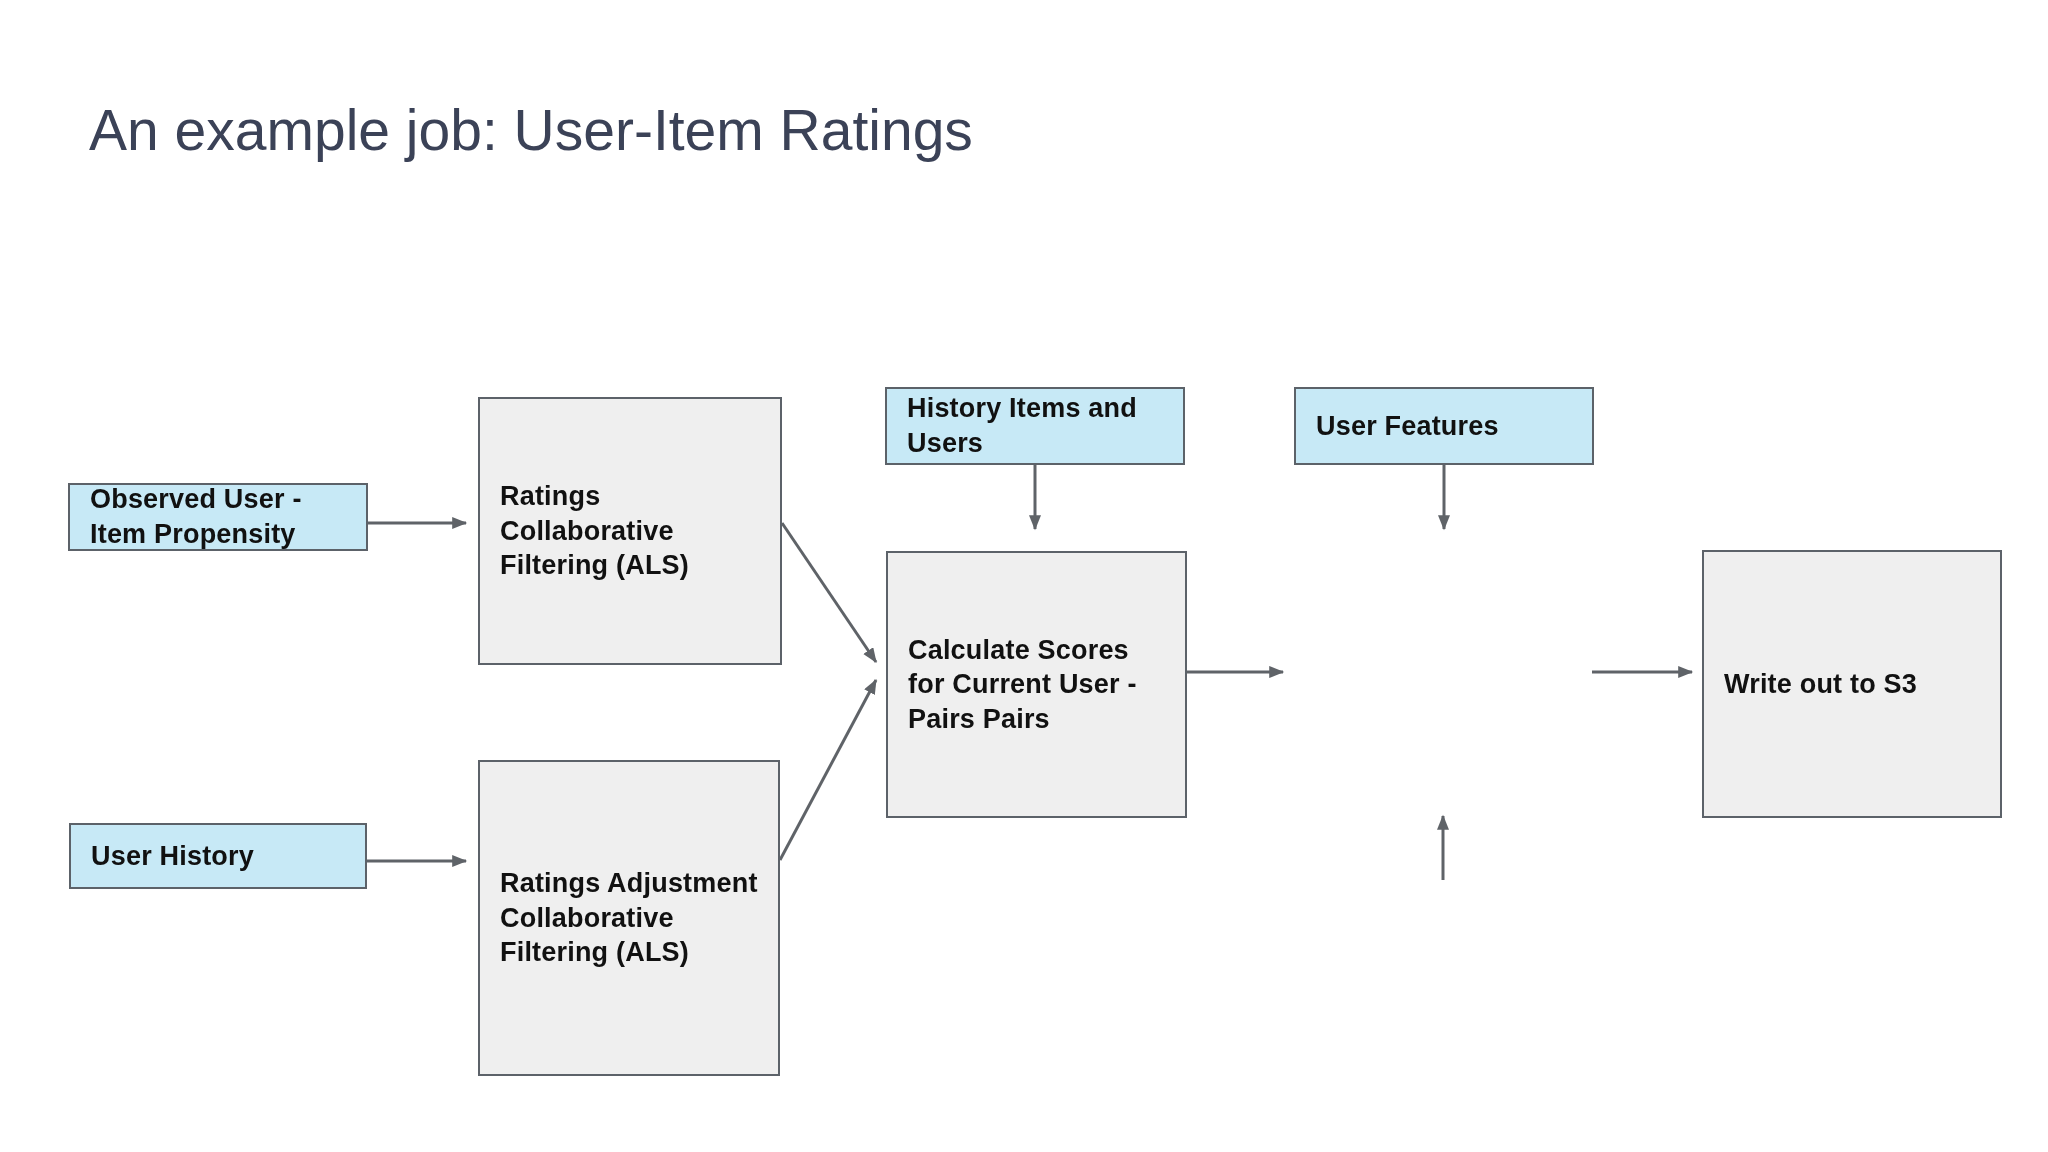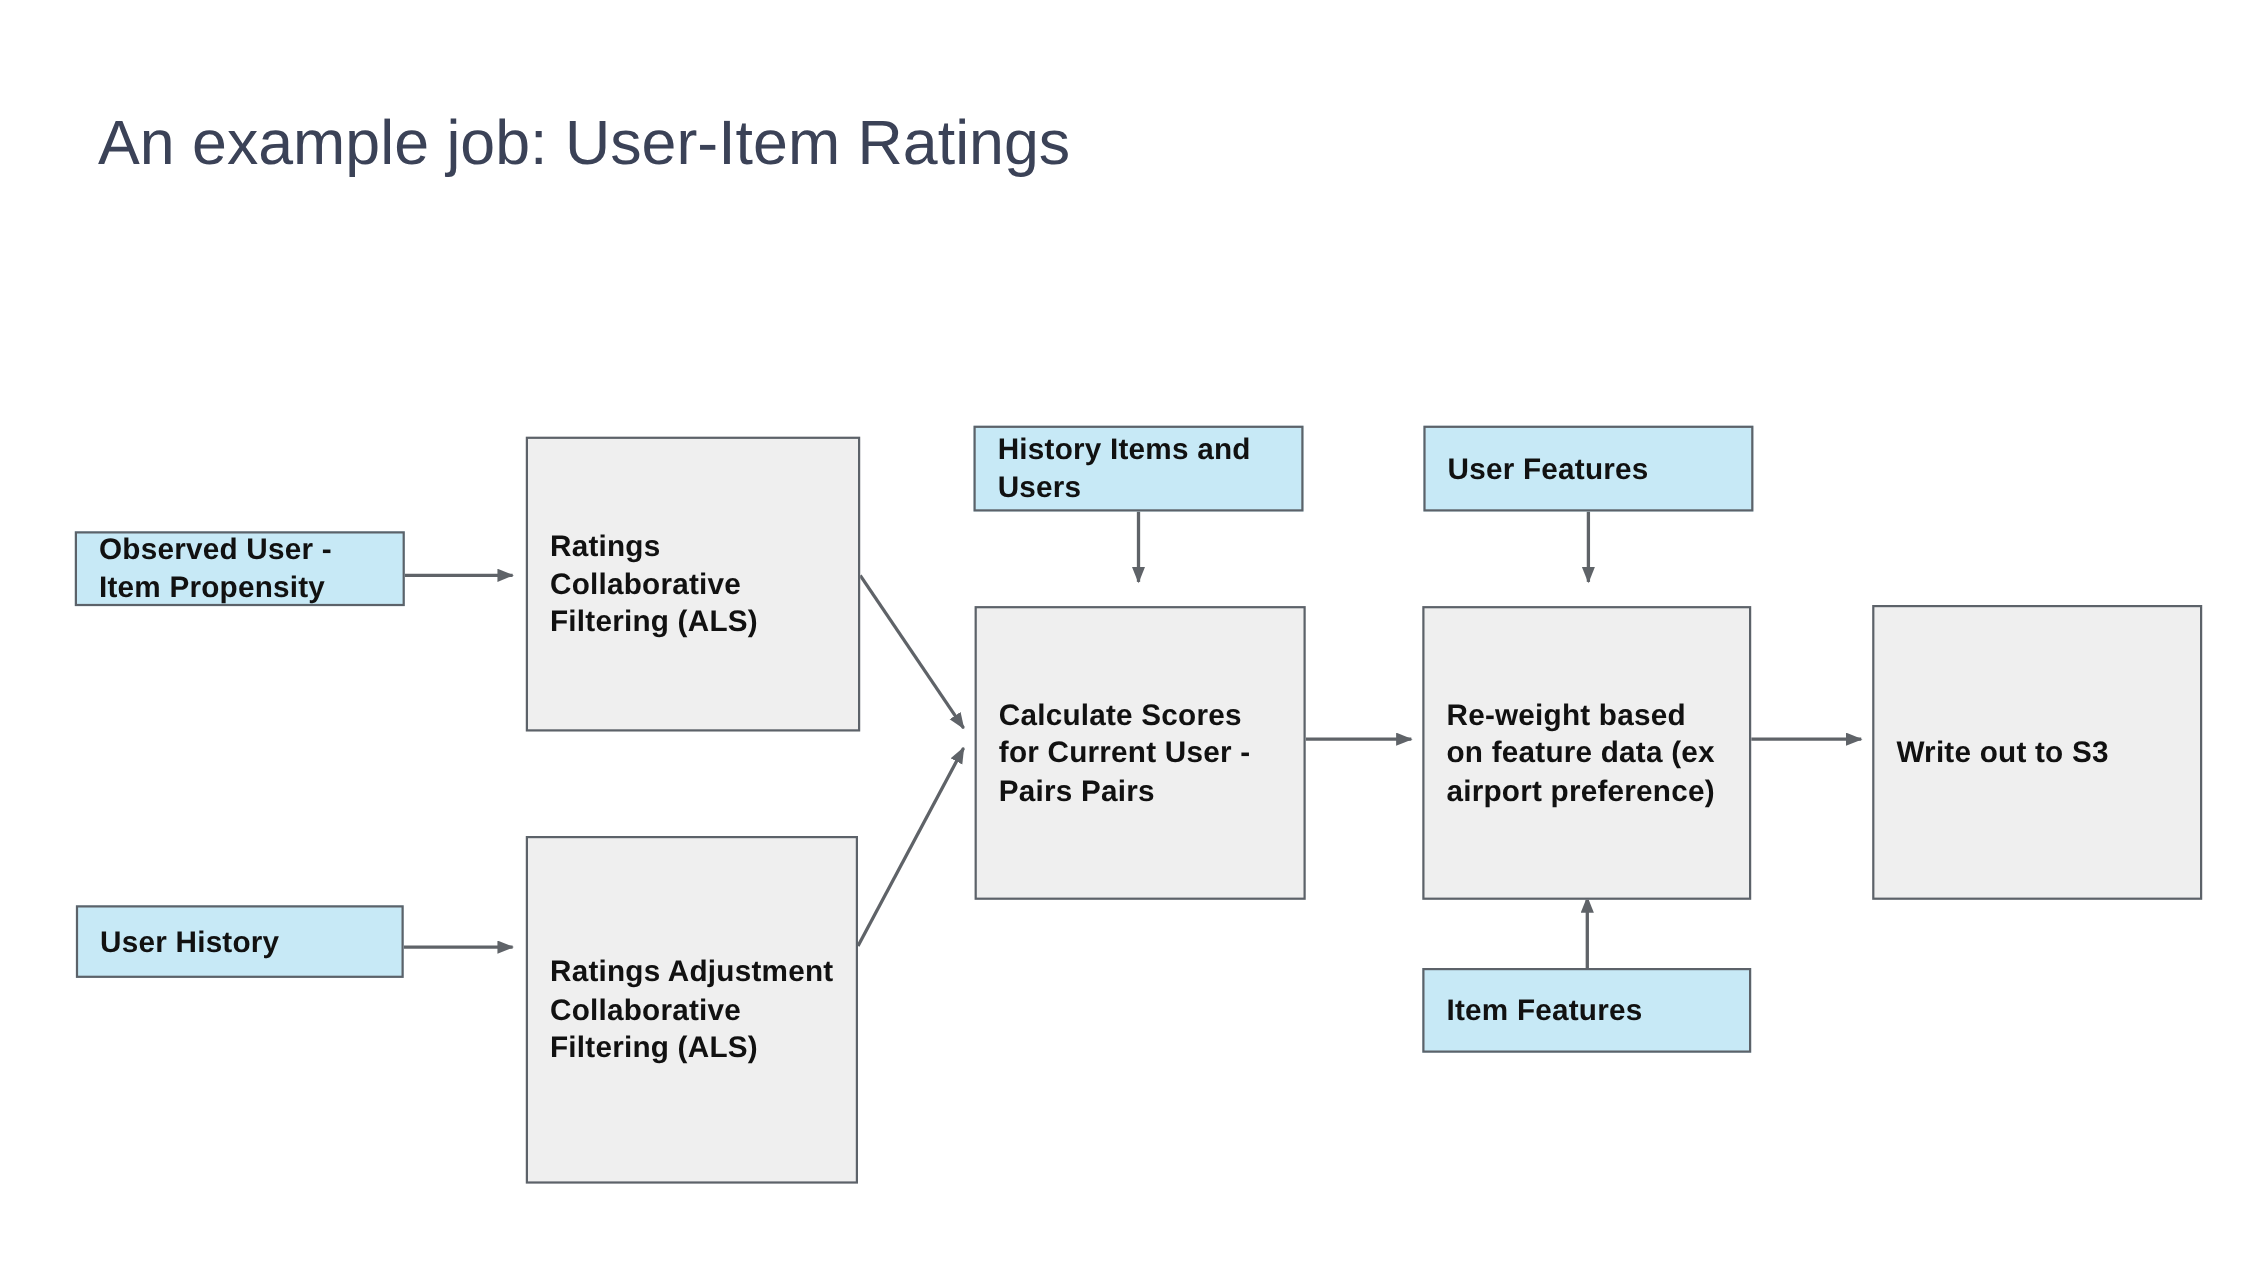--- a/index.html
+++ b/index.html
@@ -99,25 +99,19 @@
   </div>
 
   <div class="node gray" style="left:886px; top:539px; width:301px; height:267px">
     <span>Calculate Scores for Current User - Pairs Pairs</span>
   </div>
 
   <div class="node blue" style="left:1294px; top:387px; width:300px; height:78px">
     <span>User Features</span>
   </div>
 
-  <div class="node gray" style="left:1293px; top:539px; width:299px; height:267px">
-    <span>Re-weight based on feature data (ex airport preference)</span>
-  </div>
 
-  <div class="node blue" style="left:1293px; top:880px; width:299px; height:77px">
-    <span>Item Features</span>
-  </div>
 
   <div class="node gray" style="left:1702px; top:538px; width:300px; height:268px">
     <span>Write out to S3</span>
   </div>
 
 </div>
 
 </body></html>

